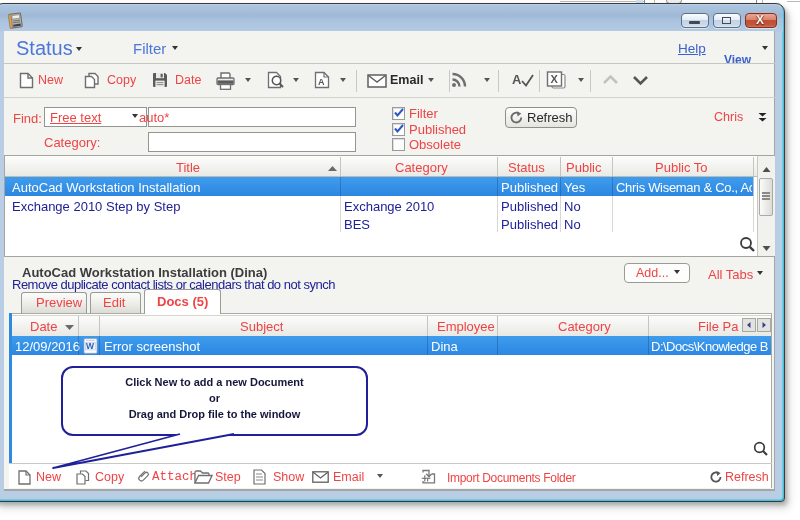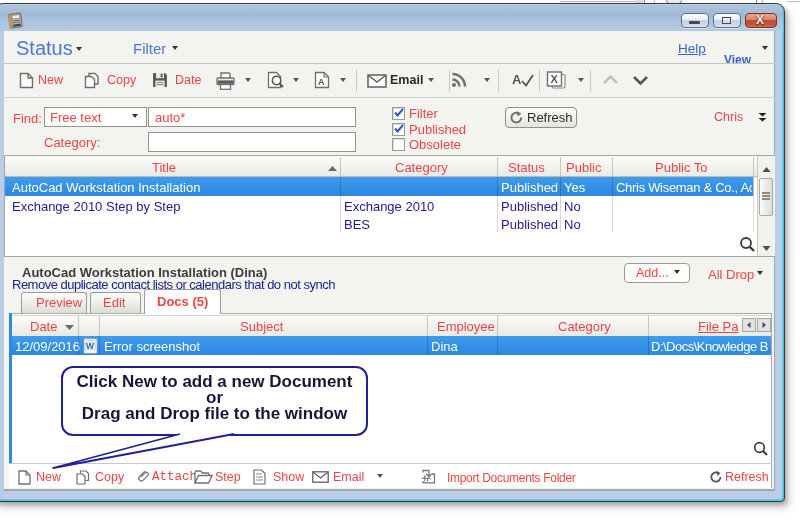--- a/index.html
+++ b/index.html
@@ -164,26 +164,26 @@
 <svg class="abs" style="left:602px;top:74px;" width="17" height="12" viewBox="0 0 17 12">
   <path d="M2 9 L8.5 2.5 L15 9" fill="none" stroke="#c2c2be" stroke-width="2.6"></path>
 </svg>
 <svg class="abs" style="left:632px;top:74px;" width="17" height="12" viewBox="0 0 17 12">
   <path d="M2 3 L8.5 9.5 L15 3" fill="none" stroke="#555" stroke-width="2.6"></path>
 </svg>
 <div class="abs" style="left:4px;top:97px;width:771px;height:1px;background:#d2d2cd;"></div>
 
 <div class="lbl" style="left:13px;top:111px;">Find:</div>
 <div class="input" style="left:44px;top:107px;width:101px;height:18px;"></div>
-<div class="lbl" style="left:50px;top:110px;">Free text</div>
+<div class="lbl" style="left:50px;top:110px;text-decoration:underline;">Free text</div>
 <div class="abs" style="left:132px;top:114px;">
     <span class="arrow-d"></span>
   </div>
 <div class="input" style="left:148px;top:107px;width:206px;height:18px;"></div>
-<div class="lbl" style="left:155px;top:110px;">auto*</div>
+<div class="lbl" style="left:139px;top:110px;">auto*</div>
 <div class="lbl" style="left:44px;top:135px;">Category:</div>
 <div class="input" style="left:148px;top:132px;width:206px;height:18px;"></div>
 
 <div class="abs" style="left:392px;top:107px;width:11px;height:11px;background:#fdfdfd;border:1px solid #9a9a9a;box-shadow:inset 1px 1px 0 #ddd;"></div>
 <svg class="abs" style="left:393px;top:107px;" width="12" height="12" viewBox="0 0 12 12">
     <path d="M2 5.5 L4.5 8.5 L10 2" fill="none" stroke="#2b56c6" stroke-width="2"></path>
   </svg>
 <div class="lbl" style="left:409px;top:106px;">Filter</div>
 <div class="abs" style="left:392px;top:122.5px;width:11px;height:11px;background:#fdfdfd;border:1px solid #9a9a9a;box-shadow:inset 1px 1px 0 #ddd;"></div>
 <svg class="abs" style="left:393px;top:122.5px;" width="12" height="12" viewBox="0 0 12 12">
@@ -202,21 +202,21 @@
 
 <div class="lbl tb" style="left:714px;top:110px;">Chris</div>
 <svg class="abs" style="left:757px;top:112px;" width="11" height="11" viewBox="0 0 11 11">
   <path d="M1.5 1 L9.5 1 L5.5 4.5 Z" fill="#222"></path>
   <path d="M1.5 6 L9.5 6 L5.5 9.5 Z" fill="#222"></path>
 </svg>
 
 <div class="abs" style="left:4px;top:155px;width:771px;height:102px;background:#fff;border:1px solid #a5a5a0;box-sizing:border-box;"></div>
 
 <div class="abs" style="left:5px;top:156px;width:769px;height:21px;background:linear-gradient(#fdfdfc,#f2f2ef 55%,#e9e9e5);border-bottom:1px solid #bcbcb7;box-sizing:border-box;"></div>
-<div class="lbl" style="left:152px;top:160px;">Title</div>
+<div class="lbl" style="left:176px;top:160px;">Title</div>
 <svg class="abs" style="left:327px;top:165px;" width="11" height="7" viewBox="0 0 11 7">
     <path d="M1 6 L5.5 1 L10 6 Z" fill="#6b6b66"></path>
   </svg>
 <div class="lbl" style="left:395px;top:160px;">Category</div>
 <div class="lbl" style="left:508px;top:160px;">Status</div>
 <div class="lbl" style="left:566px;top:160px;">Public</div>
 <div class="lbl" style="left:655px;top:160px;">Public To</div>
 
 <div class="abs" style="left:340px;top:157px;width:1px;height:19px;background:#c5c5c0;"></div>
 <div class="abs" style="left:497px;top:157px;width:1px;height:19px;background:#c5c5c0;"></div>
@@ -267,21 +267,21 @@
 <svg class="abs" style="left:762px;top:245px;" width="9" height="7" viewBox="0 0 9 7">
     <path d="M0.5 1 L8.5 1 L4.5 6 Z" fill="#4f4f4f"></path>
   </svg>
 
 <div class="abs" style="left:22px;top:265px;font-size:13px;font-weight:bold;color:#3c3c3c;">AutoCad Workstation Installation (Dina)</div>
 <div class="abs" style="left:624px;top:263px;width:64px;height:18px;border:1px solid #9a9a96;border-radius:4px;background:#fdfdfc;"></div>
 <div class="lbl tb" style="left:636px;top:266px;">Add...</div>
 <div class="abs" style="left:674px;top:270px;">
     <span class="arrow-d"></span>
   </div>
-<div class="lbl" style="left:708px;top:267px;">All Drop</div>
+<div class="lbl" style="left:708px;top:267px;">All Tabs</div>
 <div class="abs" style="left:757px;top:271px;">
     <span class="arrow-d"></span>
   </div>
 
 <div class="abs" style="left:21px;top:292px;width:66px;height:21px;background:linear-gradient(#fcfcfb,#ecece8 55%,#dcdcd7);border:1px solid #9b9b96;border-bottom:none;border-radius:3px 3px 0 0;box-sizing:border-box;"></div>
 <div class="lbl" style="left:36px;top:295px;">Preview</div>
 <div class="abs" style="left:90px;top:292px;width:51px;height:21px;background:linear-gradient(#fcfcfb,#ecece8 55%,#dcdcd7);border:1px solid #9b9b96;border-bottom:none;border-radius:3px 3px 0 0;box-sizing:border-box;"></div>
 <div class="lbl" style="left:103px;top:295px;">Edit</div>
 
 <div class="abs" style="left:9px;top:313px;width:763px;height:175px;background:#fff;border-right:1px solid #aaaaa5;border-top:1px solid #aaaaa5;box-sizing:border-box;"></div>
@@ -292,21 +292,21 @@
 <div class="abs" style="left:9px;top:313px;width:2.5px;height:150px;background:#2d8ae0;"></div>
 
 <div class="abs" style="left:11.5px;top:315px;width:759px;height:22px;background:linear-gradient(#fcfcfb,#f1f1ee 55%,#e8e8e4);border-bottom:1px solid #bcbcb7;border-top:1px solid #d5d5d0;box-sizing:border-box;"></div>
 <div class="lbl" style="left:30px;top:319px;">Date</div>
 <svg class="abs" style="left:64px;top:324px;" width="11" height="7" viewBox="0 0 11 7">
     <path d="M1 1 L10 1 L5.5 6 Z" fill="#6b6b66"></path>
   </svg>
 <div class="lbl" style="left:240px;top:319px;">Subject</div>
 <div class="lbl" style="left:437px;top:319px;">Employee</div>
 <div class="lbl" style="left:558px;top:319px;">Category</div>
-<div class="lbl" style="left:698px;top:319px;text-decoration:underline;">File Pa</div>
+<div class="lbl" style="left:698px;top:319px;">File Pa</div>
 <div class="abs" style="left:78px;top:316px;width:1px;height:20px;background:#c5c5c0;"></div>
 <div class="abs" style="left:99px;top:316px;width:1px;height:20px;background:#c5c5c0;"></div>
 <div class="abs" style="left:427px;top:316px;width:1px;height:20px;background:#c5c5c0;"></div>
 <div class="abs" style="left:497px;top:316px;width:1px;height:20px;background:#c5c5c0;"></div>
 <div class="abs" style="left:648px;top:316px;width:1px;height:20px;background:#c5c5c0;"></div>
 
 <div class="abs" style="left:742px;top:318px;width:14px;height:14px;background:#e2e2df;border:1px solid #a8a8a3;box-sizing:border-box;"></div>
 <svg class="abs" style="left:745px;top:321px;" width="8" height="8" viewBox="0 0 8 8">
     <path d="M5.5 1 L2 4 L5.5 7 Z" fill="#3a3f8e"></path>
   </svg>
@@ -337,21 +337,21 @@
   <circle cx="6.5" cy="6.5" r="4.8" fill="none" stroke="#3c3c3c" stroke-width="1.7"></circle>
   <line x1="10" y1="10" x2="14" y2="14" stroke="#3c3c3c" stroke-width="2.2"></line>
 </svg>
 
 <div class="abs" style="left:9px;top:463px;width:763px;height:1px;background:#c9c9c4;"></div>
 
 <svg class="abs" style="left:0;top:0;width:800px;height:520px;pointer-events:none;" viewBox="0 0 800 520">
   <rect x="62" y="367" width="305" height="68" rx="11" fill="#fff" stroke="#20209a" stroke-width="2"></rect>
   <path d="M180 434 L53 468 L234 434" fill="#fff" stroke="#20209a" stroke-width="1.8" stroke-linejoin="round"></path>
 </svg>
-<div class="abs" style="left:64px;top:374px;width:301px;text-align:center;font-size:17px;font-weight:bold;color:#16163c;line-height:16px;">Click New to add a new Document<br>or<br>Drag and Drop file to the window</div>
+<div class="abs" style="left:64px;top:374px;width:301px;text-align:center;font-size:11px;font-weight:bold;color:#16163c;line-height:16px;">Click New to add a new Document<br>or<br>Drag and Drop file to the window</div>
 
 <svg class="abs" style="left:18px;top:470px;" width="13" height="15" viewBox="0 0 13 15">
   <path d="M1 1 L8 1 L12 5 L12 14 L1 14 Z" fill="#fff" stroke="#6f6f6f" stroke-width="1.3"></path>
   <path d="M8 1 L8 5 L12 5" fill="none" stroke="#6f6f6f" stroke-width="1.2"></path>
 </svg>
 <div class="lbl tb" style="left:36px;top:470px;">New</div>
 
 <svg class="abs" style="left:76px;top:470px;" width="17" height="15" viewBox="0 0 17 15">
   <path d="M4.5 3.5 L4.5 1 L10 1 L12.5 3.5 L12.5 10.5 L9.5 10.5" fill="#fff" stroke="#6f6f6f" stroke-width="1.2"></path>
   <path d="M1 4 L6.5 4 L9 6.5 L9 14 L1 14 Z" fill="#fff" stroke="#6f6f6f" stroke-width="1.2"></path>

